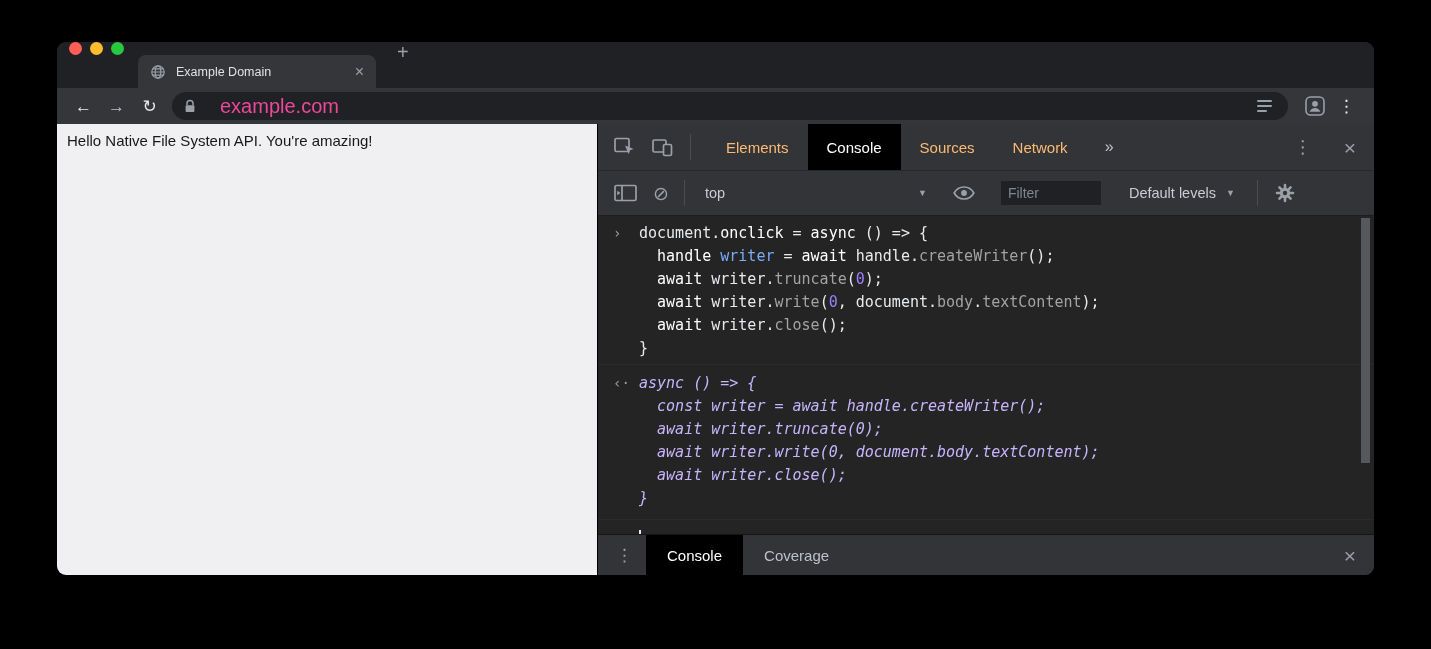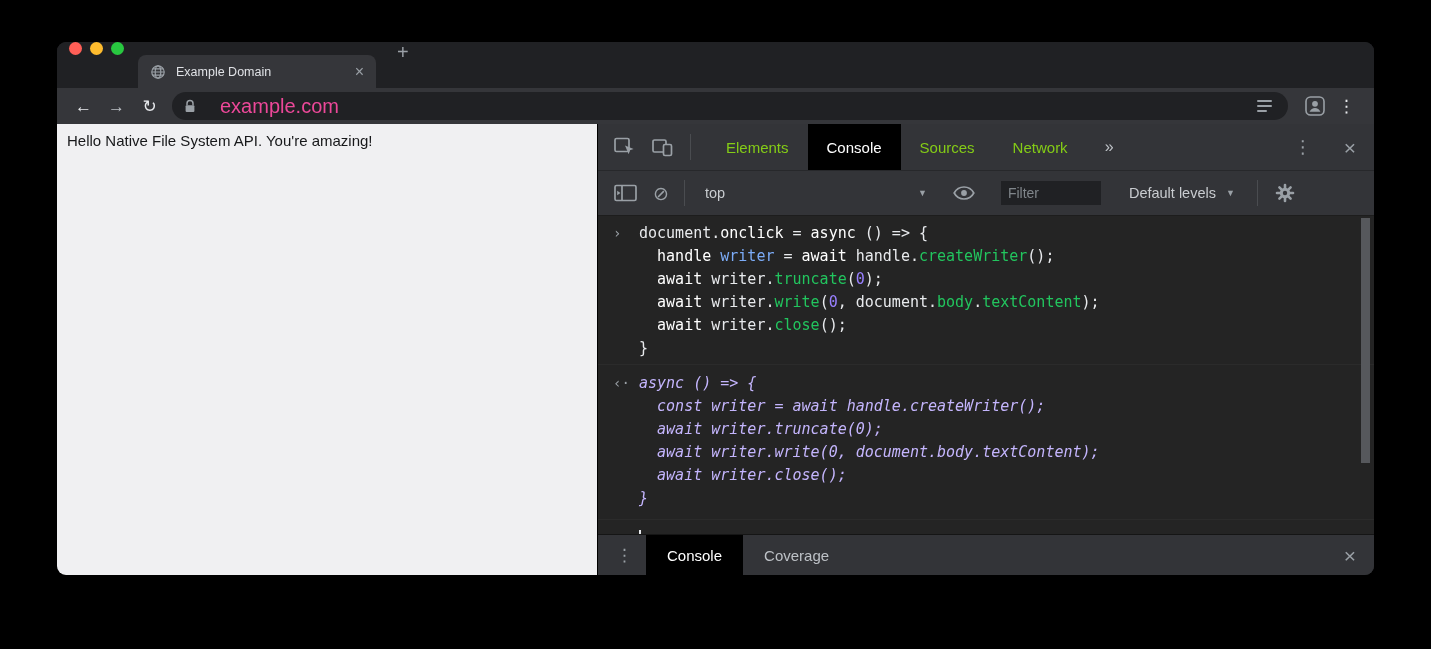--- a/index.html
+++ b/index.html
@@ -46,21 +46,21 @@
   .content{flex:1;display:flex;min-height:0;}
   .page{width:540px;background:#f0f0f2;flex:none;}
   .page-text{padding:8px 10px;font-size:15px;color:#17181a;}
   .devtools{flex:1;display:flex;flex-direction:column;background:#242424;border-left:1px solid #000;min-width:0;}
   
   .dt-tabrow{height:46px;flex:none;background:#333438;display:flex;align-items:center;border-bottom:1px solid #27282b;}
   .dt-icon{display:flex;justify-content:center;align-items:center;margin-left:16px;}
   .vdiv{width:1px;height:26px;background:#4a4c50;flex:none;}
   .dt-tabrow .vdiv{margin:0 8px 0 17px;}
   .dt-tabs{display:flex;align-items:stretch;height:100%;margin-left:8px;}
-  .dt-tab{display:flex;align-items:center;padding:0 19px;color:#84cc16;font-size:15px;}
+  .dt-tab{display:flex;align-items:center;padding:0 19px;color:#fdba74;font-size:15px;}
   .dt-tab.active{background:#000;color:#fff;}
   .dt-more{display:flex;align-items:center;color:#bdc1c6;font-size:16px;padding:0 18px;letter-spacing:1px;}
   .dt-menu{margin-left:auto;color:#9aa0a6;font-size:18px;padding:0 4px;line-height:1;}
   .dt-close{color:#9aa0a6;font-size:21px;margin:0 18px 0 28px;line-height:1;}
   
   .dt-toolbar{height:44px;flex:none;background:#333438;display:flex;align-items:center;border-bottom:1px solid #1d1d1d;padding:0 16px;}
   .tb-icon{display:flex;align-items:center;color:#9aa0a6;}
   .clear-glyph{font-size:19px;color:#9aa0a6;margin-left:16px;line-height:1;}
   .dt-toolbar .vdiv{margin:0 14px 0 15px;}
   .ctx{display:flex;align-items:center;justify-content:space-between;width:222px;color:#c9ccd0;font-size:14.5px;margin-left:6px;}
@@ -80,21 +80,21 @@
     font-family:"DejaVu Sans Mono", monospace;font-size:15px;line-height:23px;color:#e8eaed;
   }
   .entry{display:flex;padding:2px 0 4px;}
   .entry.command{border-bottom:1px solid #2b2b2b;}
   .entry.result{border-bottom:1px solid #2b2b2b;padding:7px 0 9px;}
   .gutter{flex:none;width:41px;padding-left:15px;box-sizing:border-box;color:#9aa0a6;font-size:14px;}
   .gutter.prompt-g{color:#4a88e8;font-weight:bold;}
   .code{flex:1;min-width:0;}
   .code-line{white-space:pre;}
   .result .code-line{font-style:italic;color:#c4b5fd;}
-  .tok-p{color:#e8eaed}.tok-k{color:#ffffff}.tok-d{color:#7cacf8}.tok-f{color:#22c55e}.tok-n{color:#9980ff}
+  .tok-p{color:#e8eaed}.tok-k{color:#ffffff}.tok-d{color:#7cacf8}.tok-f{color:#a3a3a3}.tok-n{color:#9980ff}
   .entry.prompt-row{padding:6px 0;align-items:center;border-bottom:none;}
   .cursor{width:1.5px;height:16px;background:#e8eaed;display:inline-block;animation:blink 1.1s steps(1) infinite;}
   @keyframes blink{50%{opacity:0;}}
   .scrollbar{position:absolute;top:2px;right:3px;bottom:2px;width:12px;}
   .scrollbar .thumb{position:absolute;top:0;right:1px;width:9px;height:78%;background:#56585c;}
   
   .dt-drawer{height:40px;flex:none;background:#333438;border-top:1px solid #151515;display:flex;align-items:stretch;}
   .drawer-menu{align-self:center;color:#9aa0a6;font-size:17px;margin:0 13px 0 18px;line-height:1;}
   .drawer-tab{display:flex;align-items:center;padding:0 21px;color:#bdc1c6;font-size:15px;}
   .drawer-tab.active{background:#000;color:#fff;}

